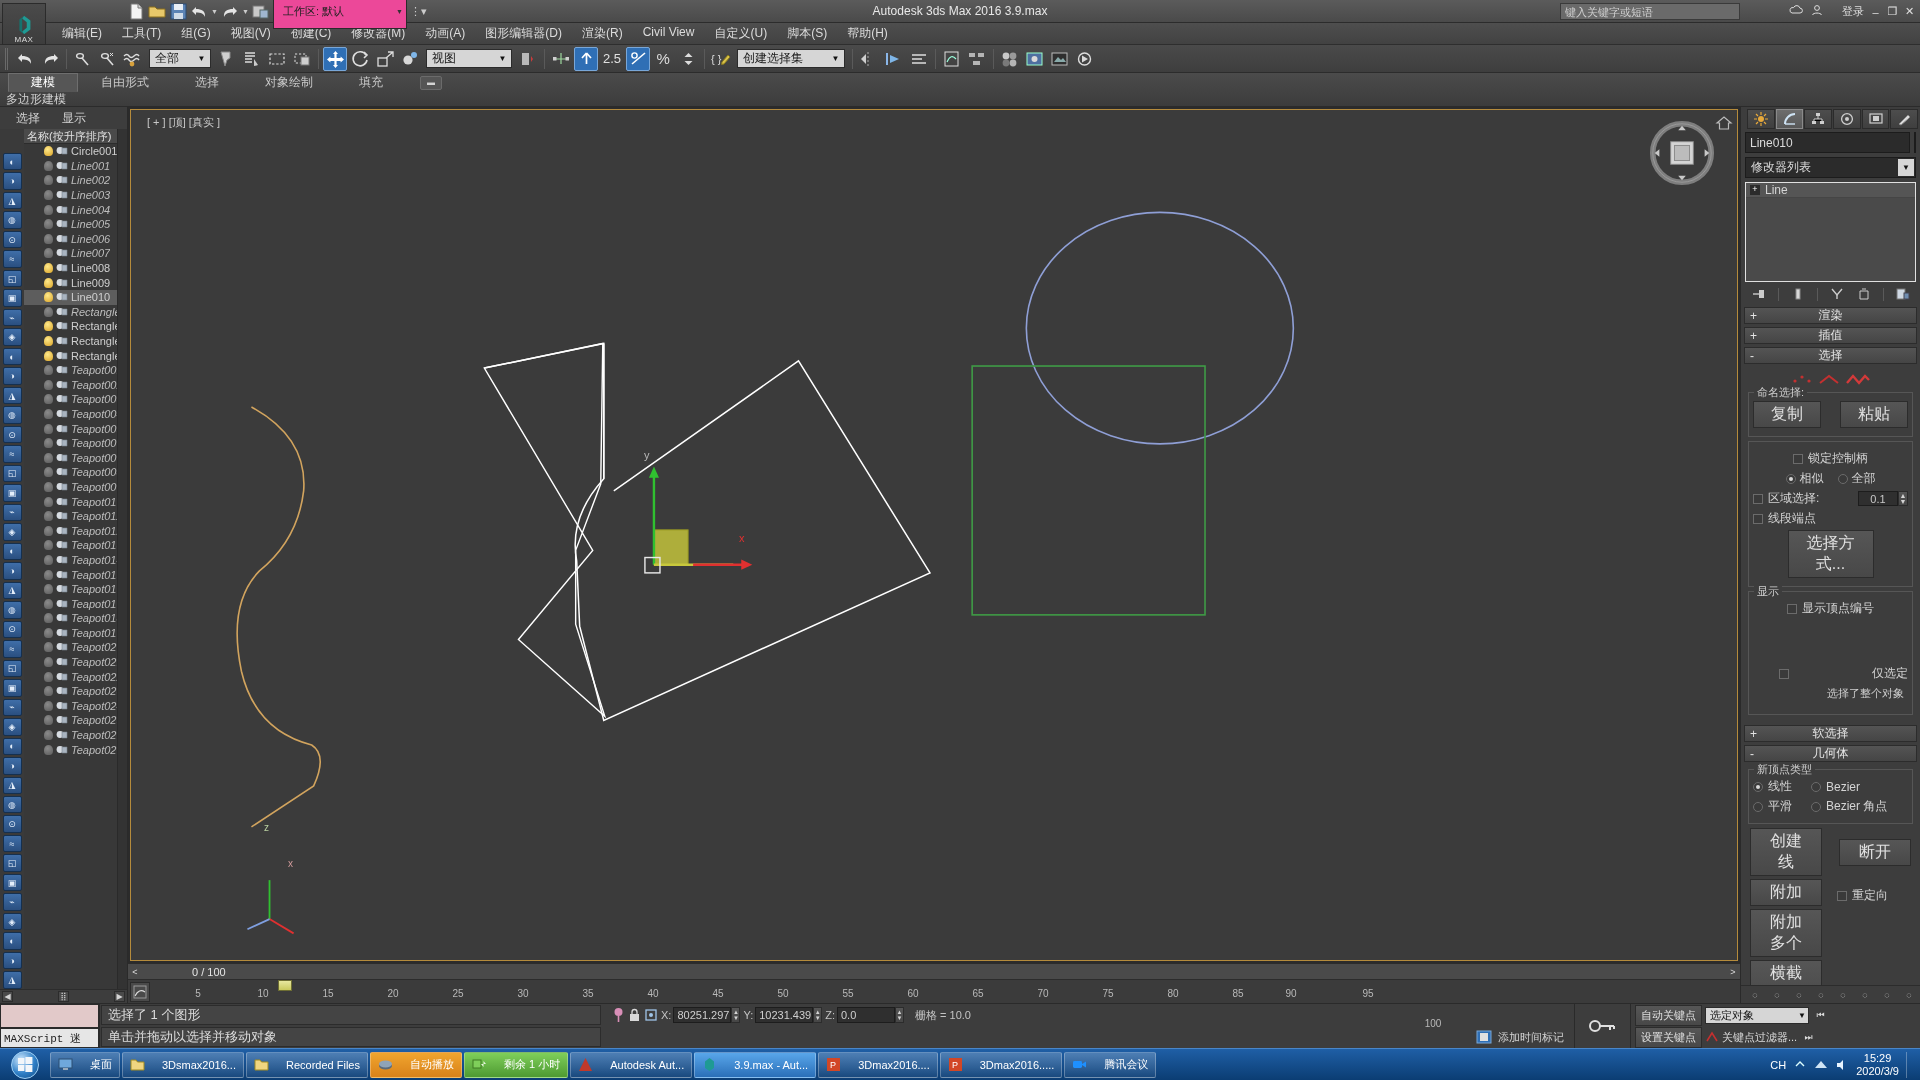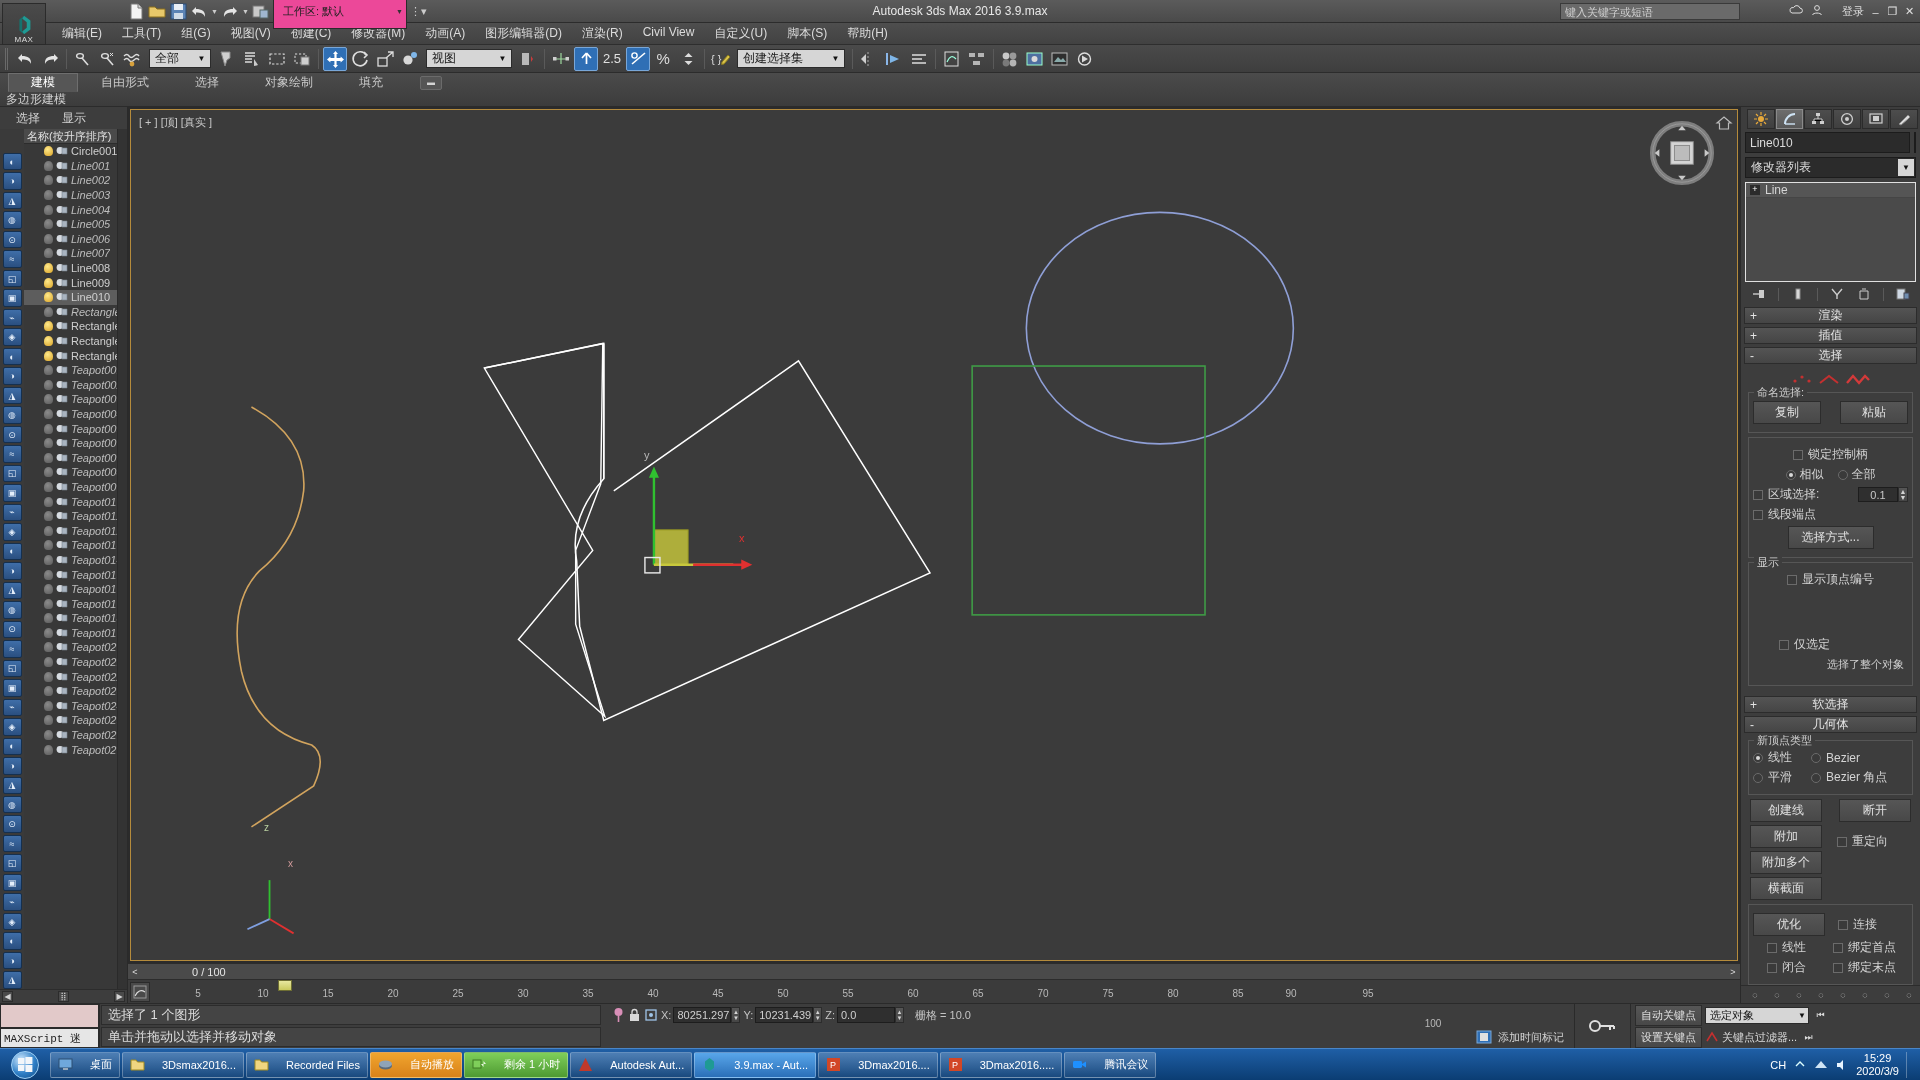--- a/index.html
+++ b/index.html
@@ -91,21 +91,21 @@
   .exp-scroll { width:10px; background:#333; border-left:1px solid #2a2a2a; }
   .exp-foot { height:14px; background:#3d3d3d; display:flex; align-items:center;
     justify-content:space-between; padding:0 2px; border-top:1px solid #2c2c2c; }
   .exp-foot .sq { width:11px; height:11px; background:#4a4a4a; border:1px solid #2c2c2c;
     font-size:8px; display:flex; align-items:center; justify-content:center; }
 
   
   .vpwrap { flex:1; display:flex; flex-direction:column; min-width:0; background:#2b2b2b; }
   .viewport { position:relative; flex:1; background:#3b3b3b; border:1px solid #b58b3c;
     margin:2px; overflow:hidden; }
-  .vplabel { position:absolute; left:8px; top:5px; font-size:11px; color:#c8c8c8; }
+  .vplabel { position:absolute; left:16px; top:5px; font-size:11px; color:#c8c8c8; }
   .vcube { position:absolute; right:22px; top:10px; width:66px; height:66px; }
   .timebar { height:16px; background:#4a4a4a; border-top:1px solid #2c2c2c;
     display:flex; align-items:center; }
   .timebar .tb-arrow { width:14px; text-align:center; font-size:9px; color:#ddd; }
   .timebar .track { flex:1; height:14px; position:relative; background:#4a4a4a; }
   .timebar .frame { position:absolute; left:50px; top:0; height:14px; line-height:14px;
     font-size:11px; color:#e6e6e6; }
   .ruler { height:24px; background:#3b3b3b; position:relative; border-top:1px solid #2c2c2c; }
   .ruler .tick { position:absolute; top:8px; font-size:10px; color:#b9b9b9; transform:translateX(-50%); }
   .ruler .slider { position:absolute; left:150px; top:0; width:14px; height:11px;
@@ -142,21 +142,21 @@
   .cp-scrollarea { flex:1; overflow:hidden; position:relative; padding:0 3px; }
   .rollout { margin-top:3px; }
   .ro-head { height:17px; background:linear-gradient(#545454,#454545); border:1px solid #2c2c2c;
     display:flex; align-items:center; justify-content:center; position:relative; color:#e4e4e4; }
   .ro-head .pm { position:absolute; left:5px; font-size:12px; }
   .ro-body { padding:3px 2px; }
   .grp { border:1px solid #565656; margin:4px 2px; padding:5px 4px 5px 4px; position:relative; }
   .grp > .gl { position:absolute; top:-8px; left:5px; background:#3d3d3d; padding:0 3px;
     font-size:11px; color:#cfcfcf; }
   .btn { background:linear-gradient(#565656,#484848); border:1px solid #2c2c2c; color:#e0e0e0;
-    font-size:12px; padding:2px 4px; text-align:center; font-family:inherit; }
+    font-size:16px; padding:2px 12px; text-align:center; font-family:inherit; }
   .row { display:flex; align-items:center; gap:5px; margin:3px 0; }
   .chk { width:10px; height:10px; background:#3a3a3a; border:1px solid #6b6b6b; flex:0 0 auto; }
   .rad { width:10px; height:10px; border-radius:50%; background:#3a3a3a; border:1px solid #6b6b6b;
     flex:0 0 auto; position:relative; }
   .rad.on::after { content:""; position:absolute; inset:2px; border-radius:50%; background:#d8d8d8; }
   .spin { display:flex; align-items:center; }
   .spin .v { width:40px; height:15px; background:#2f2f2f; border:1px solid #1d1d1d; color:#c9c9c9;
     font-size:11px; text-align:center; line-height:14px; }
   .spin .ar { width:10px; height:15px; background:linear-gradient(#565656,#464646);
     border:1px solid #2c2c2c; font-size:7px; display:flex; flex-direction:column;
@@ -1221,21 +1221,21 @@
                 <div class="btn" style="width:86px;">选择方式...</div>
               </div>
             </div>
 
             <div class="grp">
               <span class="gl">显示</span>
               <div class="row" style="justify-content:center;">
                 <span class="chk"></span>
                 <span>显示顶点编号</span>
               </div>
-              <div class="row" style="justify-content:flex-start;padding-left:26px;margin-top:48px;">
+              <div class="row" style="justify-content:space-between;padding-left:26px;margin-top:48px;">
                 <span class="chk"></span>
                 <span>仅选定</span>
               </div>
               <div class="ctr" style="margin:4px 0 8px 0;text-align:right;padding-right:4px;">选择了整个对象</div>
             </div>
           </div>
         </div>
 
         <div class="rollout">
           <div class="ro-head">

